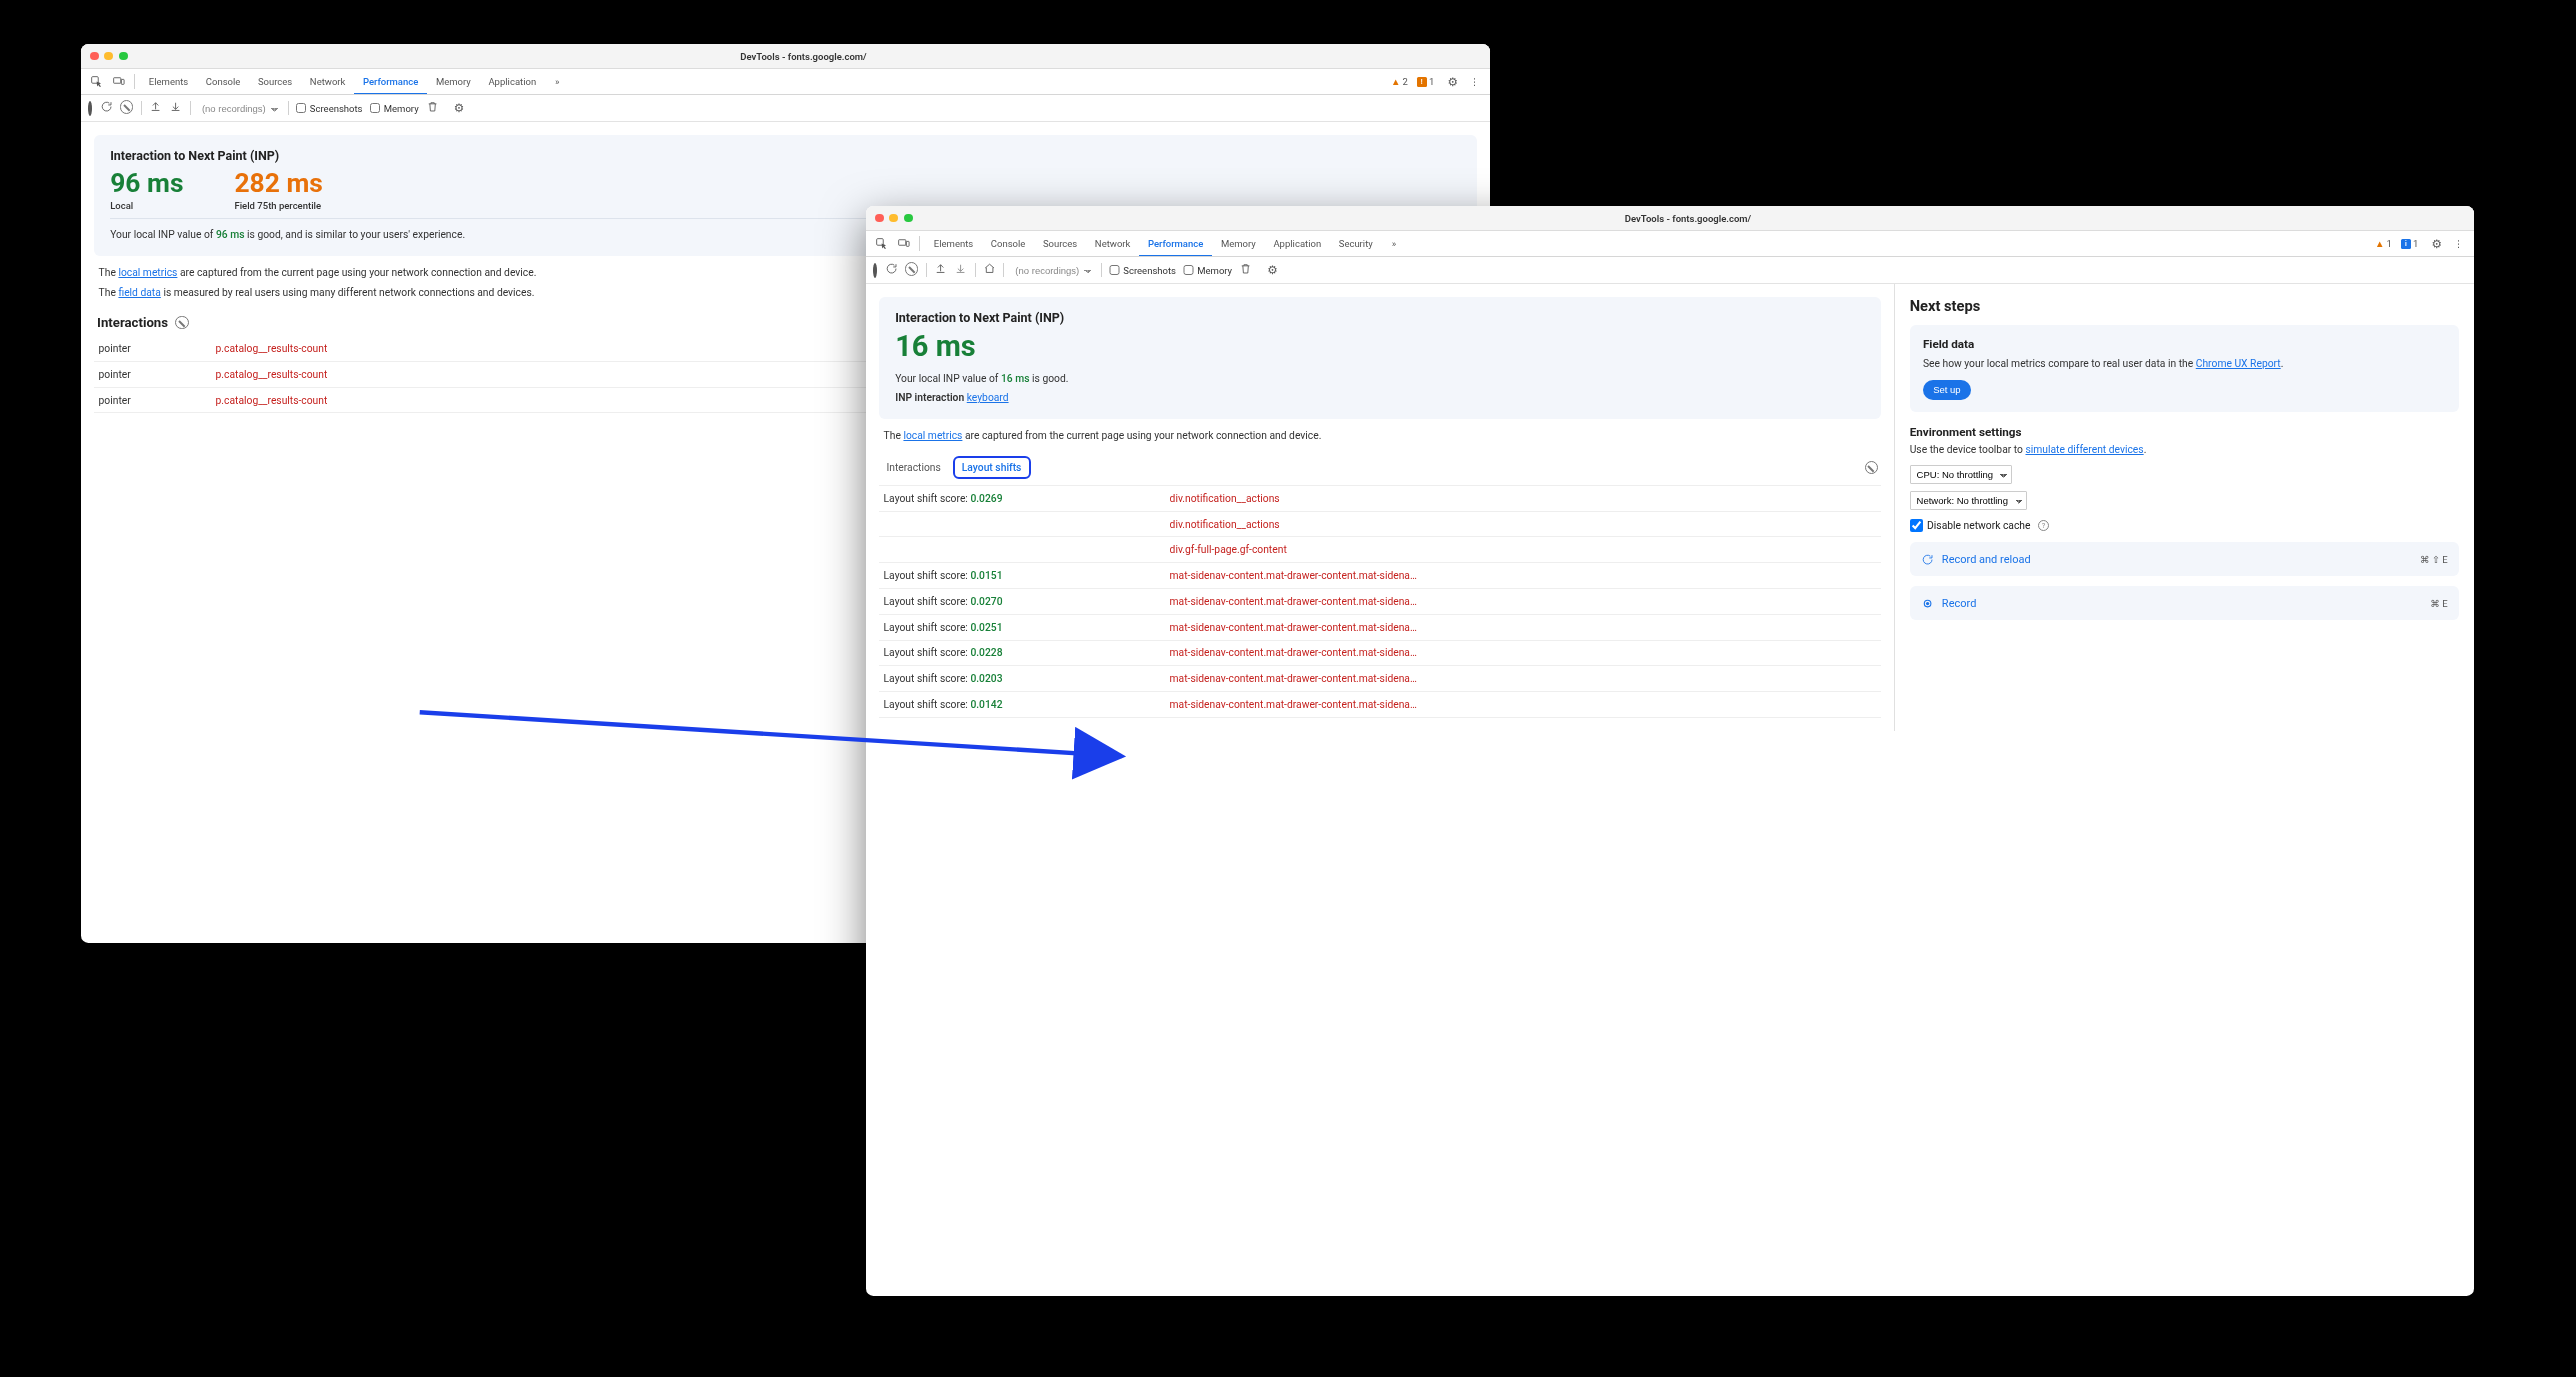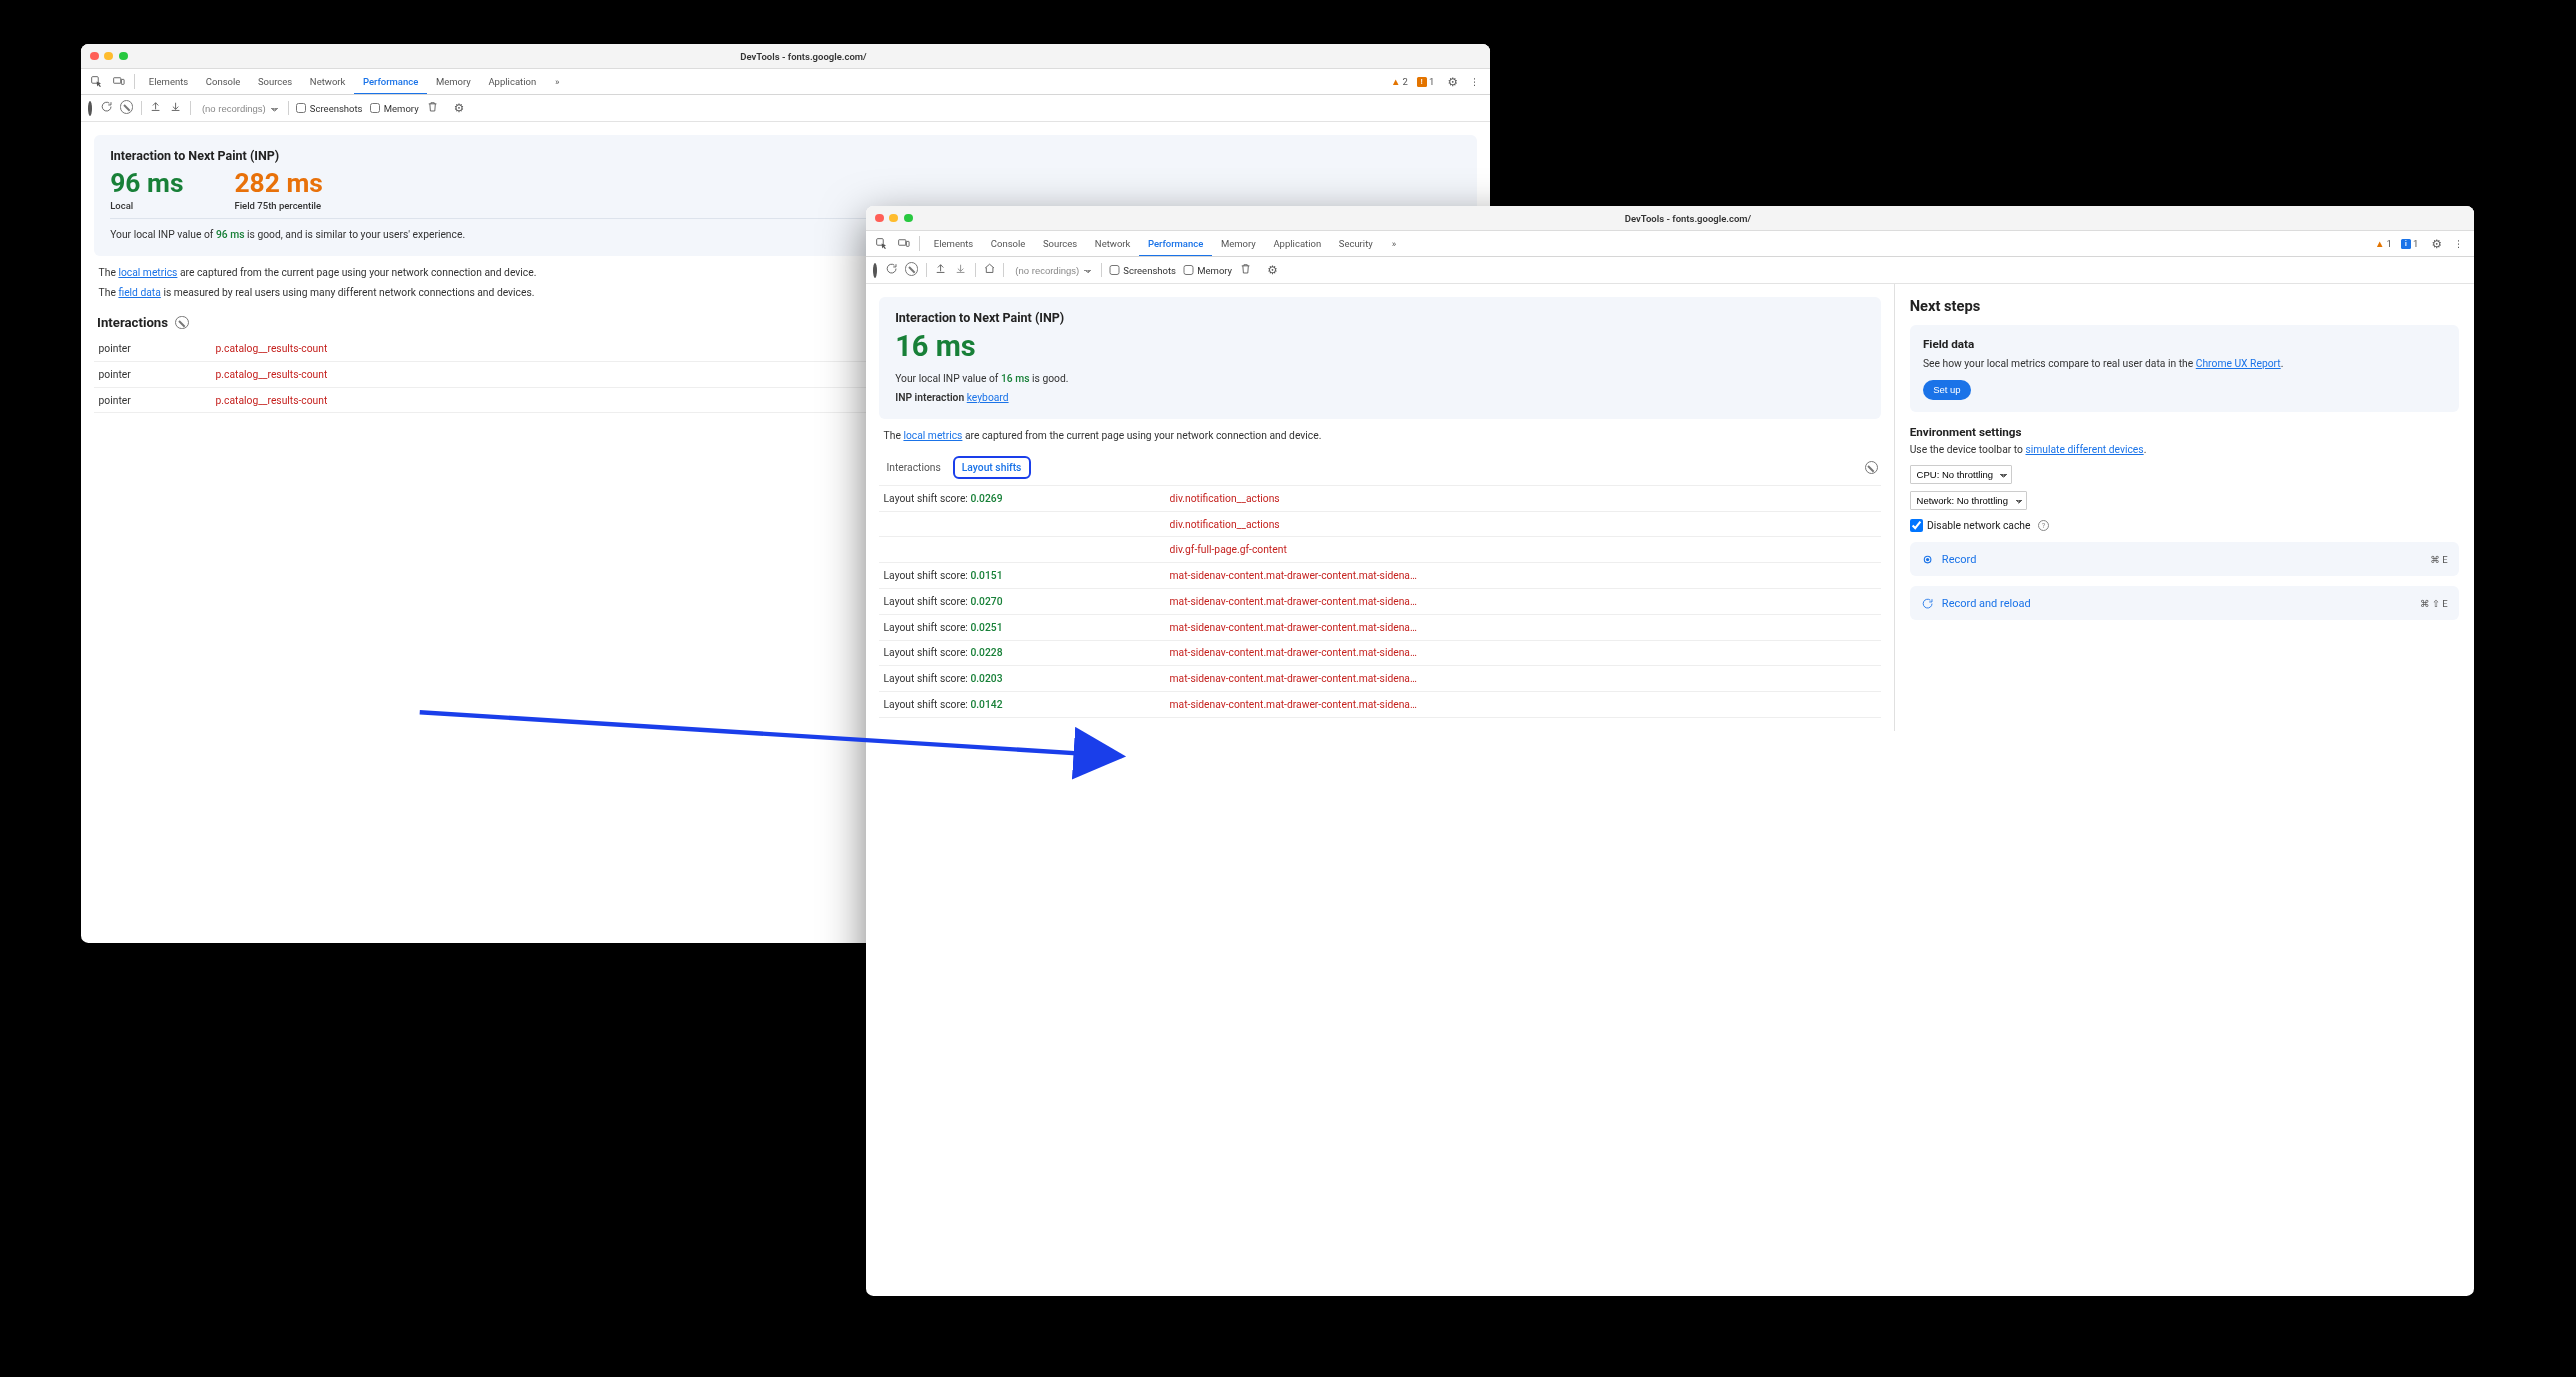--- a/index.html
+++ b/index.html
@@ -530,38 +530,38 @@
             </div>
         <div class="chk-row">
           <input type="checkbox" checked="" style="">
           <span>Disable network cache</span>
           <span class="help-circ">?</span>
         </div>
       </div>
 
       <div class="action-card">
         <div class="lft">
+          <svg class="ic stroke" viewBox="0 0 24 24" style="color:#1a73e8">
+                <path d="M20 12a8 8 0 1 1-3-6.2"></path>
+                <path d="M20 4v5h-5"></path>
+              </svg>
+          <span>Record and reload</span>
+        </div>
+        <span class="kbd">⌘ ⇧ E</span>
+      </div>
+
+      <div class="action-card">
+        <div class="lft">
           <svg class="ic" viewBox="0 0 24 24">
                 <circle cx="12" cy="12" r="6" fill="none" stroke="#1a73e8" stroke-width="2"></circle>
                 <circle cx="12" cy="12" r="3" fill="#1a73e8"></circle>
               </svg>
           <span>Record</span>
         </div>
         <span class="kbd">⌘ E</span>
-      </div>
-
-      <div class="action-card">
-        <div class="lft">
-          <svg class="ic stroke" viewBox="0 0 24 24" style="color:#1a73e8">
-                <path d="M20 12a8 8 0 1 1-3-6.2"></path>
-                <path d="M20 4v5h-5"></path>
-              </svg>
-          <span>Record and reload</span>
-        </div>
-        <span class="kbd">⌘ ⇧ E</span>
       </div>
     </div>
   </div>
 </div>
 
 <svg class="arrow" style="left:411px; top:683px;" width="778" height="117" viewBox="0 0 1060 160">
   <defs>
     <marker id="ah" markerWidth="14" markerHeight="14" refX="11" refY="6" orient="auto">
       <path d="M0,0 L12,6 L0,12 z" fill="#1a3eea"></path>
     </marker>

